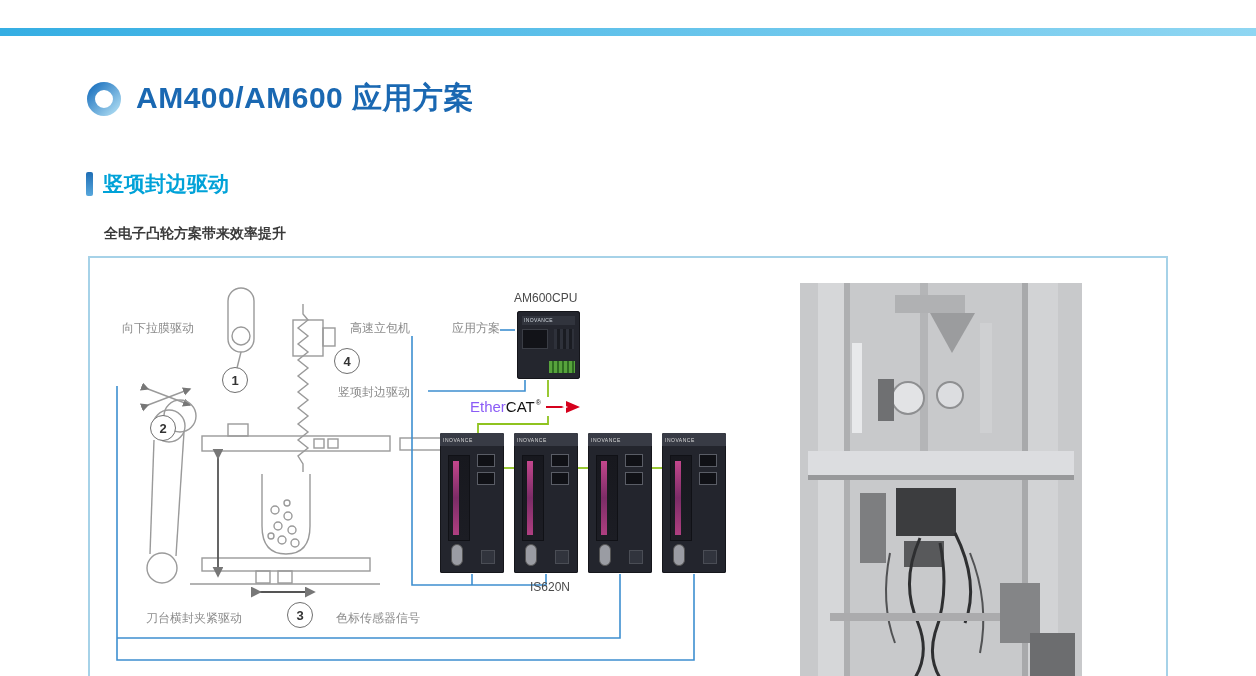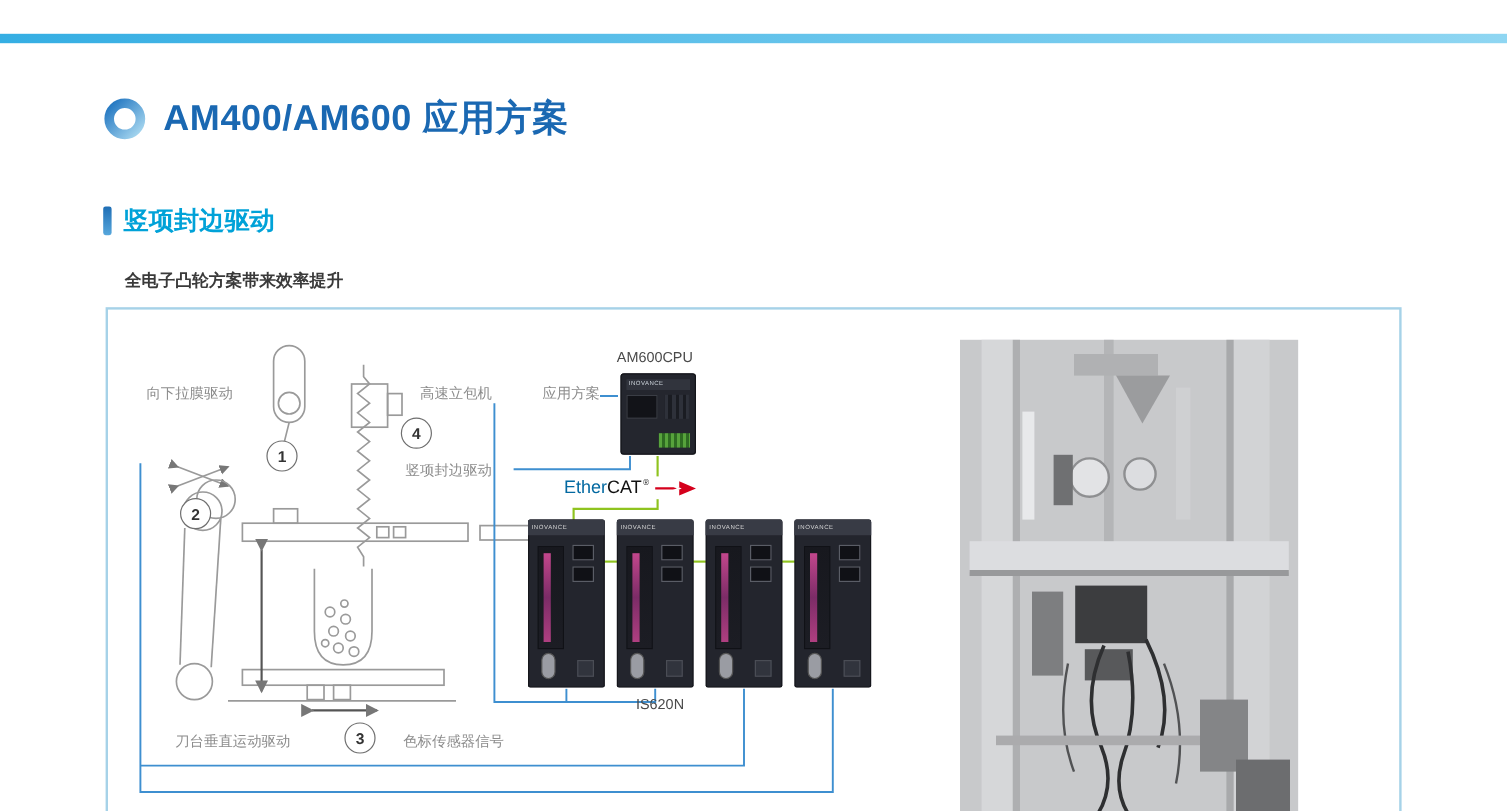--- a/index.html
+++ b/index.html
@@ -55,21 +55,21 @@
   .drive-ports { position:absolute; right:7px; top:21px; width:20px; }
   .port { width:18px; height:13px; background:#101116; border:1px solid #5a5d66; margin-bottom:5px; }
   .drive-dsub { position:absolute; left:11px; bottom:7px; width:12px; height:22px;
                 background:#9a9ca3; border:1px solid #555; border-radius:6px; }
   .drive-btn  { position:absolute; right:9px; bottom:9px; width:14px; height:14px;
                 background:#31343d; border:1px solid #4a4d55; }
 
   
   .ethercat { position:absolute; left:378px; top:139px; display:flex; align-items:center; z-index:4;
               background:#fff; padding:1px 2px; }
-  .et-ether { font-size:15px; color:#0369a1; }
+  .et-ether { font-size:15px; color:#8b5cf6; }
   .et-cat   { font-size:15px; color:#111; font-weight:normal; }
   .et-reg   { font-size:7px; color:#111; align-self:flex-start; margin:1px 2px 0 1px; }
   .et-arrow { margin-left:1px; }
 
   .photo { position:absolute; left:710px; top:25px; }
 </style>
 </head>
 <body>
 
 <div class="page">
@@ -153,21 +153,21 @@
         <line x1="408" y1="210" x2="430" y2="210"></line>
         <line x1="482" y1="210" x2="504" y2="210"></line>
         <line x1="556" y1="210" x2="578" y2="210"></line>
       </g>
     </svg>
 
     <div class="dlabel" style="left:32px; top:62px">向下拉膜驱动</div>
     <div class="dlabel" style="left:260px; top:62px">高速立包机</div>
     <div class="dlabel" style="left:362px; top:62px">应用方案</div>
     <div class="dlabel" style="left:248px; top:126px">竖项封边驱动</div>
-    <div class="dlabel" style="left:56px; top:352px">刀台垂直运动驱动</div>
+    <div class="dlabel" style="left:56px; top:352px">刀台横封夹紧驱动</div>
     <div class="dlabel" style="left:246px; top:352px">色标传感器信号</div>
 
     <div class="marker" style="left:132px; top:109px">1</div>
     <div class="marker" style="left:60px;  top:157px">2</div>
     <div class="marker" style="left:197px; top:344px">3</div>
     <div class="marker" style="left:244px; top:90px">4</div>
 
     <div class="devlabel" style="left:424px; top:33px">AM600CPU</div>
     <div class="plc">
       <div class="plc-strip">INOVANCE</div>

